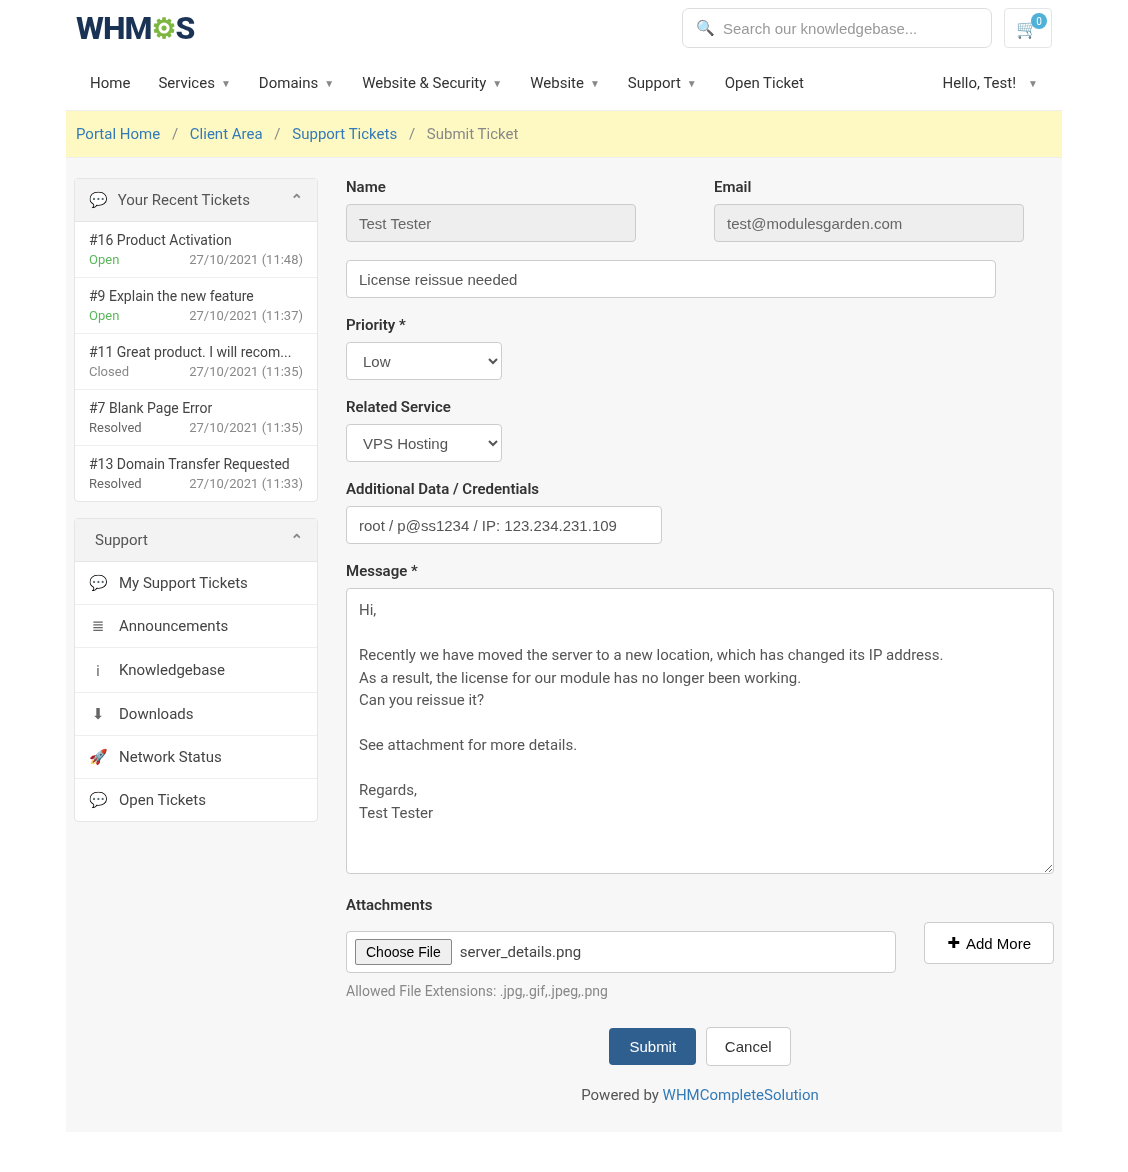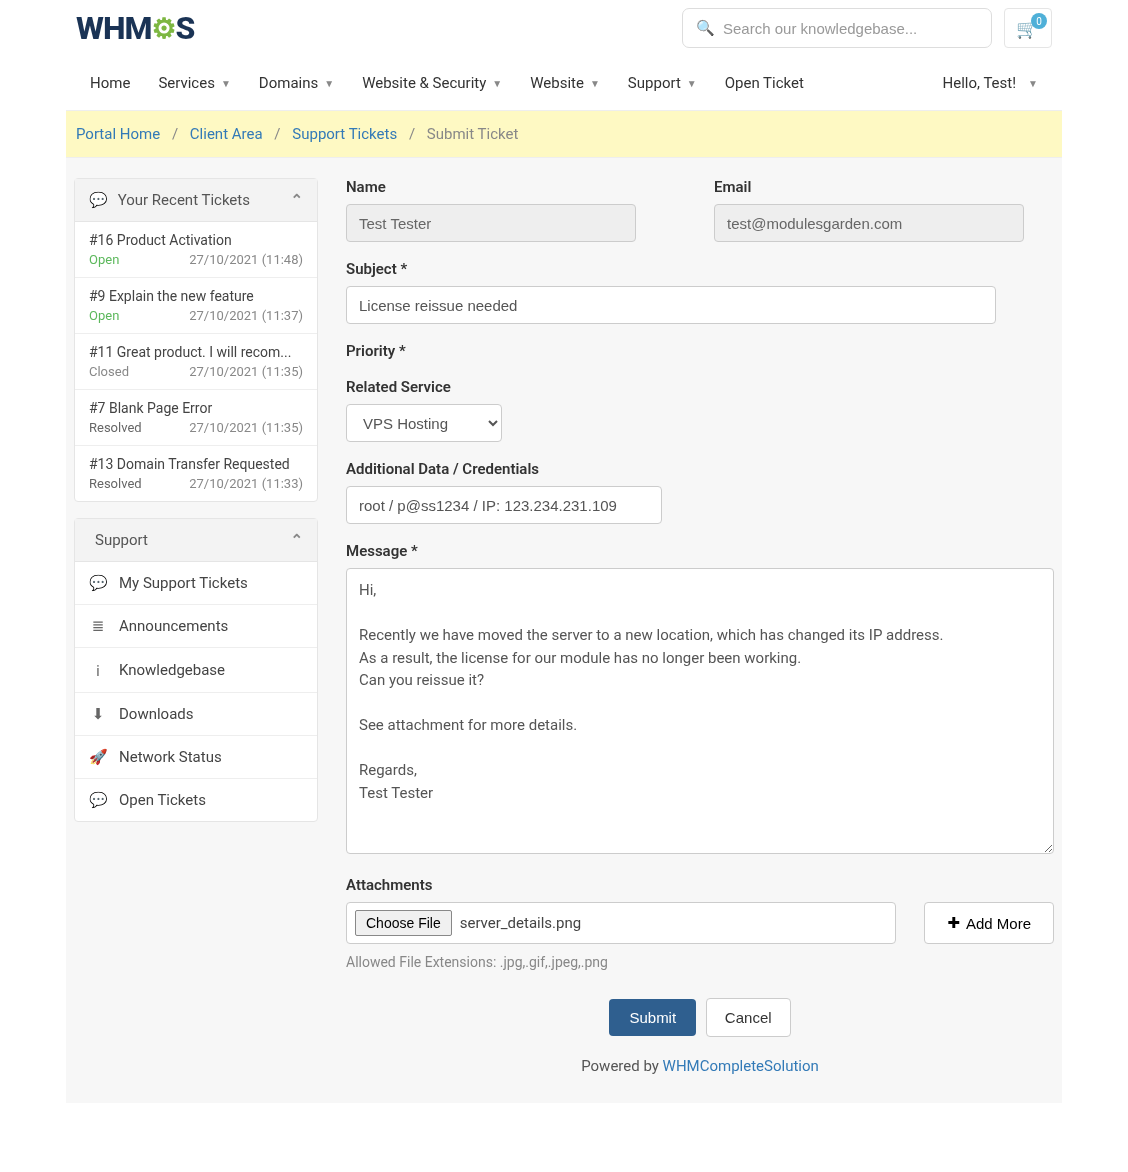--- a/index.html
+++ b/index.html
@@ -45,21 +45,21 @@
 .content { flex: 1; }
 .form-row { display: flex; gap: 28px; margin-bottom: 18px; }
 .form-group { flex: 1; }
 .form-group label { display: block; font-weight: 600; margin-bottom: 8px; color: #333; }
 .form-control { width: 100%; height: 38px; border: 1px solid #ccc; border-radius: 4px; padding: 0 12px; font-size: 15px; color: #555; background: #fff; }
 .form-control[readonly] { background: #eeeeee; color: #666; }
 select.form-control { width: 156px; }
 .cred-input { width: 316px; }
 textarea.form-control { height: 286px; padding: 10px 12px; resize: both; font-family: inherit; line-height: 1.5; }
 .attach-row { display: flex; gap: 28px; align-items: flex-start; }
-.attach-left { flex: 1; }
+.attach-left { flex: 1; margin-top: 9px; }
 .file-input-wrap { display: flex; align-items: center; border: 1px solid #ccc; border-radius: 4px; background: #fff; height: 42px; padding: 0 8px; }
 .choose-file-btn { border: 1px solid #888; background: #f0f0f0; padding: 4px 10px; font-size: 14px; cursor: pointer; border-radius: 2px; }
 .file-name { margin-left: 8px; color: #444; }
 .add-more-btn { height: 42px; padding: 0 22px; border: 1px solid #ccc; background: #fff; border-radius: 4px; font-size: 15px; cursor: pointer; display: flex; align-items: center; gap: 6px; }
 .file-hint { color: #888; font-size: 14px; margin-top: 10px; }
 .form-actions { text-align: center; margin-top: 28px; }
 .btn-submit { background: #2f5f8f; color: #fff; border: none; padding: 10px 20px; border-radius: 4px; font-size: 15px; cursor: pointer; }
 .btn-cancel { background: #fff; color: #333; border: 1px solid #ccc; padding: 10px 18px; border-radius: 4px; font-size: 15px; cursor: pointer; margin-left: 6px; }
 .footer { text-align: center; padding: 20px 0 8px; font-size: 15px; color: #555; }
 .footer a { color: #337ab7; text-decoration: none; }
@@ -213,26 +213,28 @@
           <label>Name</label>
           <input class="form-control half" readonly="" value="Test Tester" style="">
         </div>
         <div class="form-group">
           <label>Email</label>
           <input class="form-control" style="max-width: 310px;" readonly="" value="test@modulesgarden.com">
         </div>
       </div>
 
       <div class="form-group" style="margin-bottom:18px; max-width:650px;">
-        <label>Subject *</label>
         <input class="form-control" value="License reissue needed" style="">
       </div>
 
       <div class="form-group" style="margin-bottom:18px;">
         <label>Priority *</label>
+        <select class="form-control">
+          <option>Low</option>
+        </select>
       </div>
 
       <div class="form-group" style="margin-bottom:18px;">
         <label>Related Service</label>
         <select class="form-control">
           <option>VPS Hosting</option>
         </select>
       </div>
 
       <div class="form-group" style="margin-bottom:18px;">

